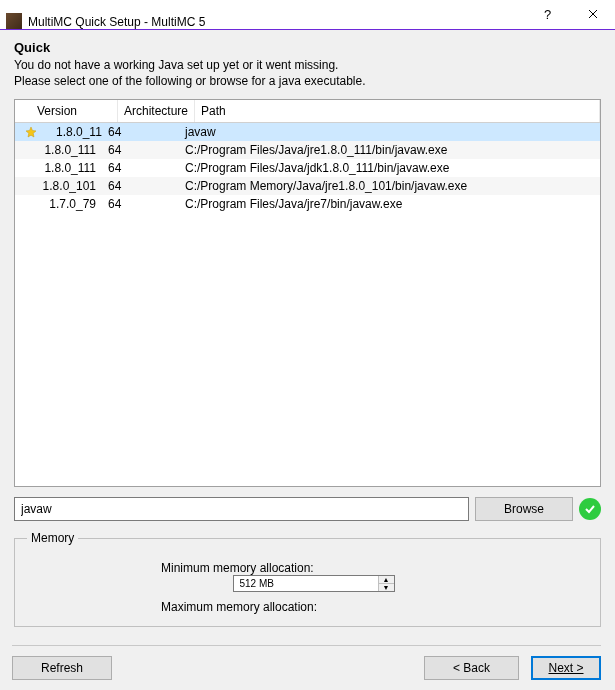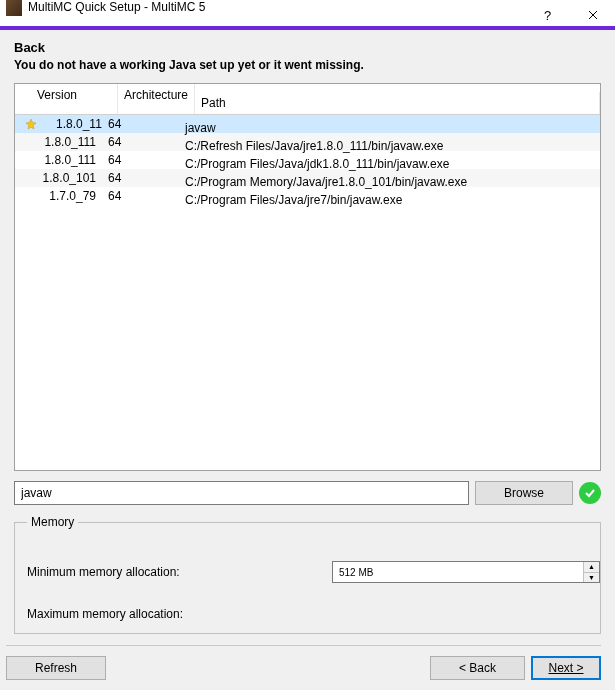--- a/index.html
+++ b/index.html
@@ -8,58 +8,58 @@
       font-size: 12px;
       background: #f0f0f0;
       width: 615px;
       height: 690px;
       overflow: hidden;
     }
     .titlebar {
       height: 30px;
       background: #fff;
       display: flex;
-      align-items: flex-start;
+      align-items: flex-end;
       padding-left: 6px;
-      border-bottom: 4px solid #6d28d9;
+      border-bottom: 1px solid #6d28d9;
     }
     .titlebar .app-icon {
       width: 16px; height: 16px;
       background: linear-gradient(135deg,#6b4a2e 0%,#3e2a18 100%);
       margin-right: 6px;
     }
     .titlebar .title { color: #000; flex: 1; }
     .titlebar .winbtn {
       width: 45px; height: 30px;
       display: flex; align-items: center; justify-content: center;
       color: #000; font-size: 13px;
     }
     .content { padding: 10px 14px 0 14px; }
     .heading { font-weight: bold; font-size: 13px; margin-bottom: 2px; }
-    .subtext { font-size: 12px; color: #000; line-height: 1.35; margin-bottom: 10px; font-weight: bold; }
+    .subtext { font-size: 12px; color: #000; line-height: 1.35; margin-bottom: 10px; }
     .table-wrap {
       border: 1px solid #a0a0a0;
       background: #fff;
       height: 388px;
       overflow: hidden;
     }
     .thead {
       display: flex;
       background: #fff;
       border-bottom: 1px solid #d0d0d0;
       font-size: 12px;
       padding-left: 16px;
     }
     .thead .th {
       padding: 4px 6px;
       border-right: 1px solid #e8e8e8;
     }
     .col-version { width: 87px; }
     .col-arch { width: 77px; }
-    .col-path { flex: 1; margin-top: 8px; }
+    .col-path { flex: 1; }
     .tbody .row {
       display: flex;
       height: 18px;
       align-items: center;
       font-size: 12px;
     }
     .tbody .row .cell { padding: 0 6px; white-space: nowrap; overflow: hidden; }
     .tbody .row:nth-child(odd){ background:#fff; }
     .tbody .row:nth-child(even){ background:#f6f6f6; }
     .tbody .row.selected { background: #cde8ff !important; }
@@ -85,57 +85,58 @@
     .btn.primary { border: 2px solid #0078d7; padding: 0 11px; text-decoration: underline; }
     .status-ok {
       width: 22px; height: 22px; border-radius: 50%;
       background: #2ecc40; display:flex; align-items:center; justify-content:center;
       color:#fff; font-weight:bold;
     }
     fieldset.memory {
       border: 1px solid #c0c0c0; margin-top: 10px; padding: 8px 0 12px 12px;
     }
     fieldset.memory legend { font-size: 12px; padding: 0 4px; }
-    .mem-row { display:flex; align-items:center; margin-top:24px; }
+    .mem-row { display:flex; align-items:center; margin-top:8px;flex-direction:column; }
     .mem-row label { width: 305px; }
     .spin {
       flex:1; display:flex; height:22px; border:1px solid #7a7a7a; background:#fff;
     }
     .spin input {
       flex:1; border:none; padding:0 6px; font-size:10px; font-family:inherit; outline:none;
     }
     .spin .spinbtns { width:16px; display:flex; flex-direction:column; border-left:1px solid #c0c0c0;}
     .spin .spinbtns div{ flex:1; display:flex; align-items:center; justify-content:center; font-size:7px; background:#f0f0f0;}
     .spin .spinbtns div:first-child{border-bottom:1px solid #c0c0c0;}
     .footer {
-      position: absolute; bottom: 10px; left: 6px; right: 14px;
-      display: flex; align-items: center; gap: 6px;
+      position: absolute; bottom: 10px; left: 12px; right: 14px;
+      display: flex; align-items: center; gap: 12px;
       border-top: 1px solid #c8c8c8;
       padding-top: 10px;
     }
     .footer .spacer { flex: 1; }
   </style>
 </head>
 <body>
 
 <div class="titlebar">
   <div class="app-icon"></div>
   <div class="title">MultiMC Quick Setup - MultiMC 5</div>
   <div class="winbtn">?</div>
   <div class="winbtn">
     <svg width="10" height="10" viewBox="0 0 10 10">
         <path d="M1 1 L9 9 M9 1 L1 9" stroke="#000" stroke-width="1"></path>
       </svg>
   </div>
 </div>
 
 <div class="content">
-  <div class="heading">Back</div>
+  <div class="heading">Quick</div>
   <div class="subtext">
     <span>You do not have a working Java set up yet or it went missing.</span><br>
+    <span>Please select one of the following or browse for a java executable.</span>
   </div>
 
   <div class="table-wrap">
     <div class="thead">
       <div class="th col-version">Version</div>
       <div class="th col-arch">Architecture</div>
       <div class="th col-path">Path</div>
     </div>
     <div class="tbody" id="tbody">
         <div class="row selected">
@@ -149,21 +150,21 @@
           </div>
           <div class="cell col-arch">64</div>
           <div class="cell col-path">javaw</div>
         </div>
         <div class="row">
           <div class="cell col-version-cell">
             <span class="nostar"></span>
             <span class="vtext">1.8.0_111</span>
           </div>
           <div class="cell col-arch">64</div>
-          <div class="cell col-path">C:/Refresh Files/Java/jre1.8.0_111/bin/javaw.exe</div>
+          <div class="cell col-path">C:/Program Files/Java/jre1.8.0_111/bin/javaw.exe</div>
         </div>
         <div class="row">
           <div class="cell col-version-cell">
             <span class="nostar"></span>
             <span class="vtext">1.8.0_111</span>
           </div>
           <div class="cell col-arch">64</div>
           <div class="cell col-path">C:/Program Files/Java/jdk1.8.0_111/bin/javaw.exe</div>
         </div>
         <div class="row">

